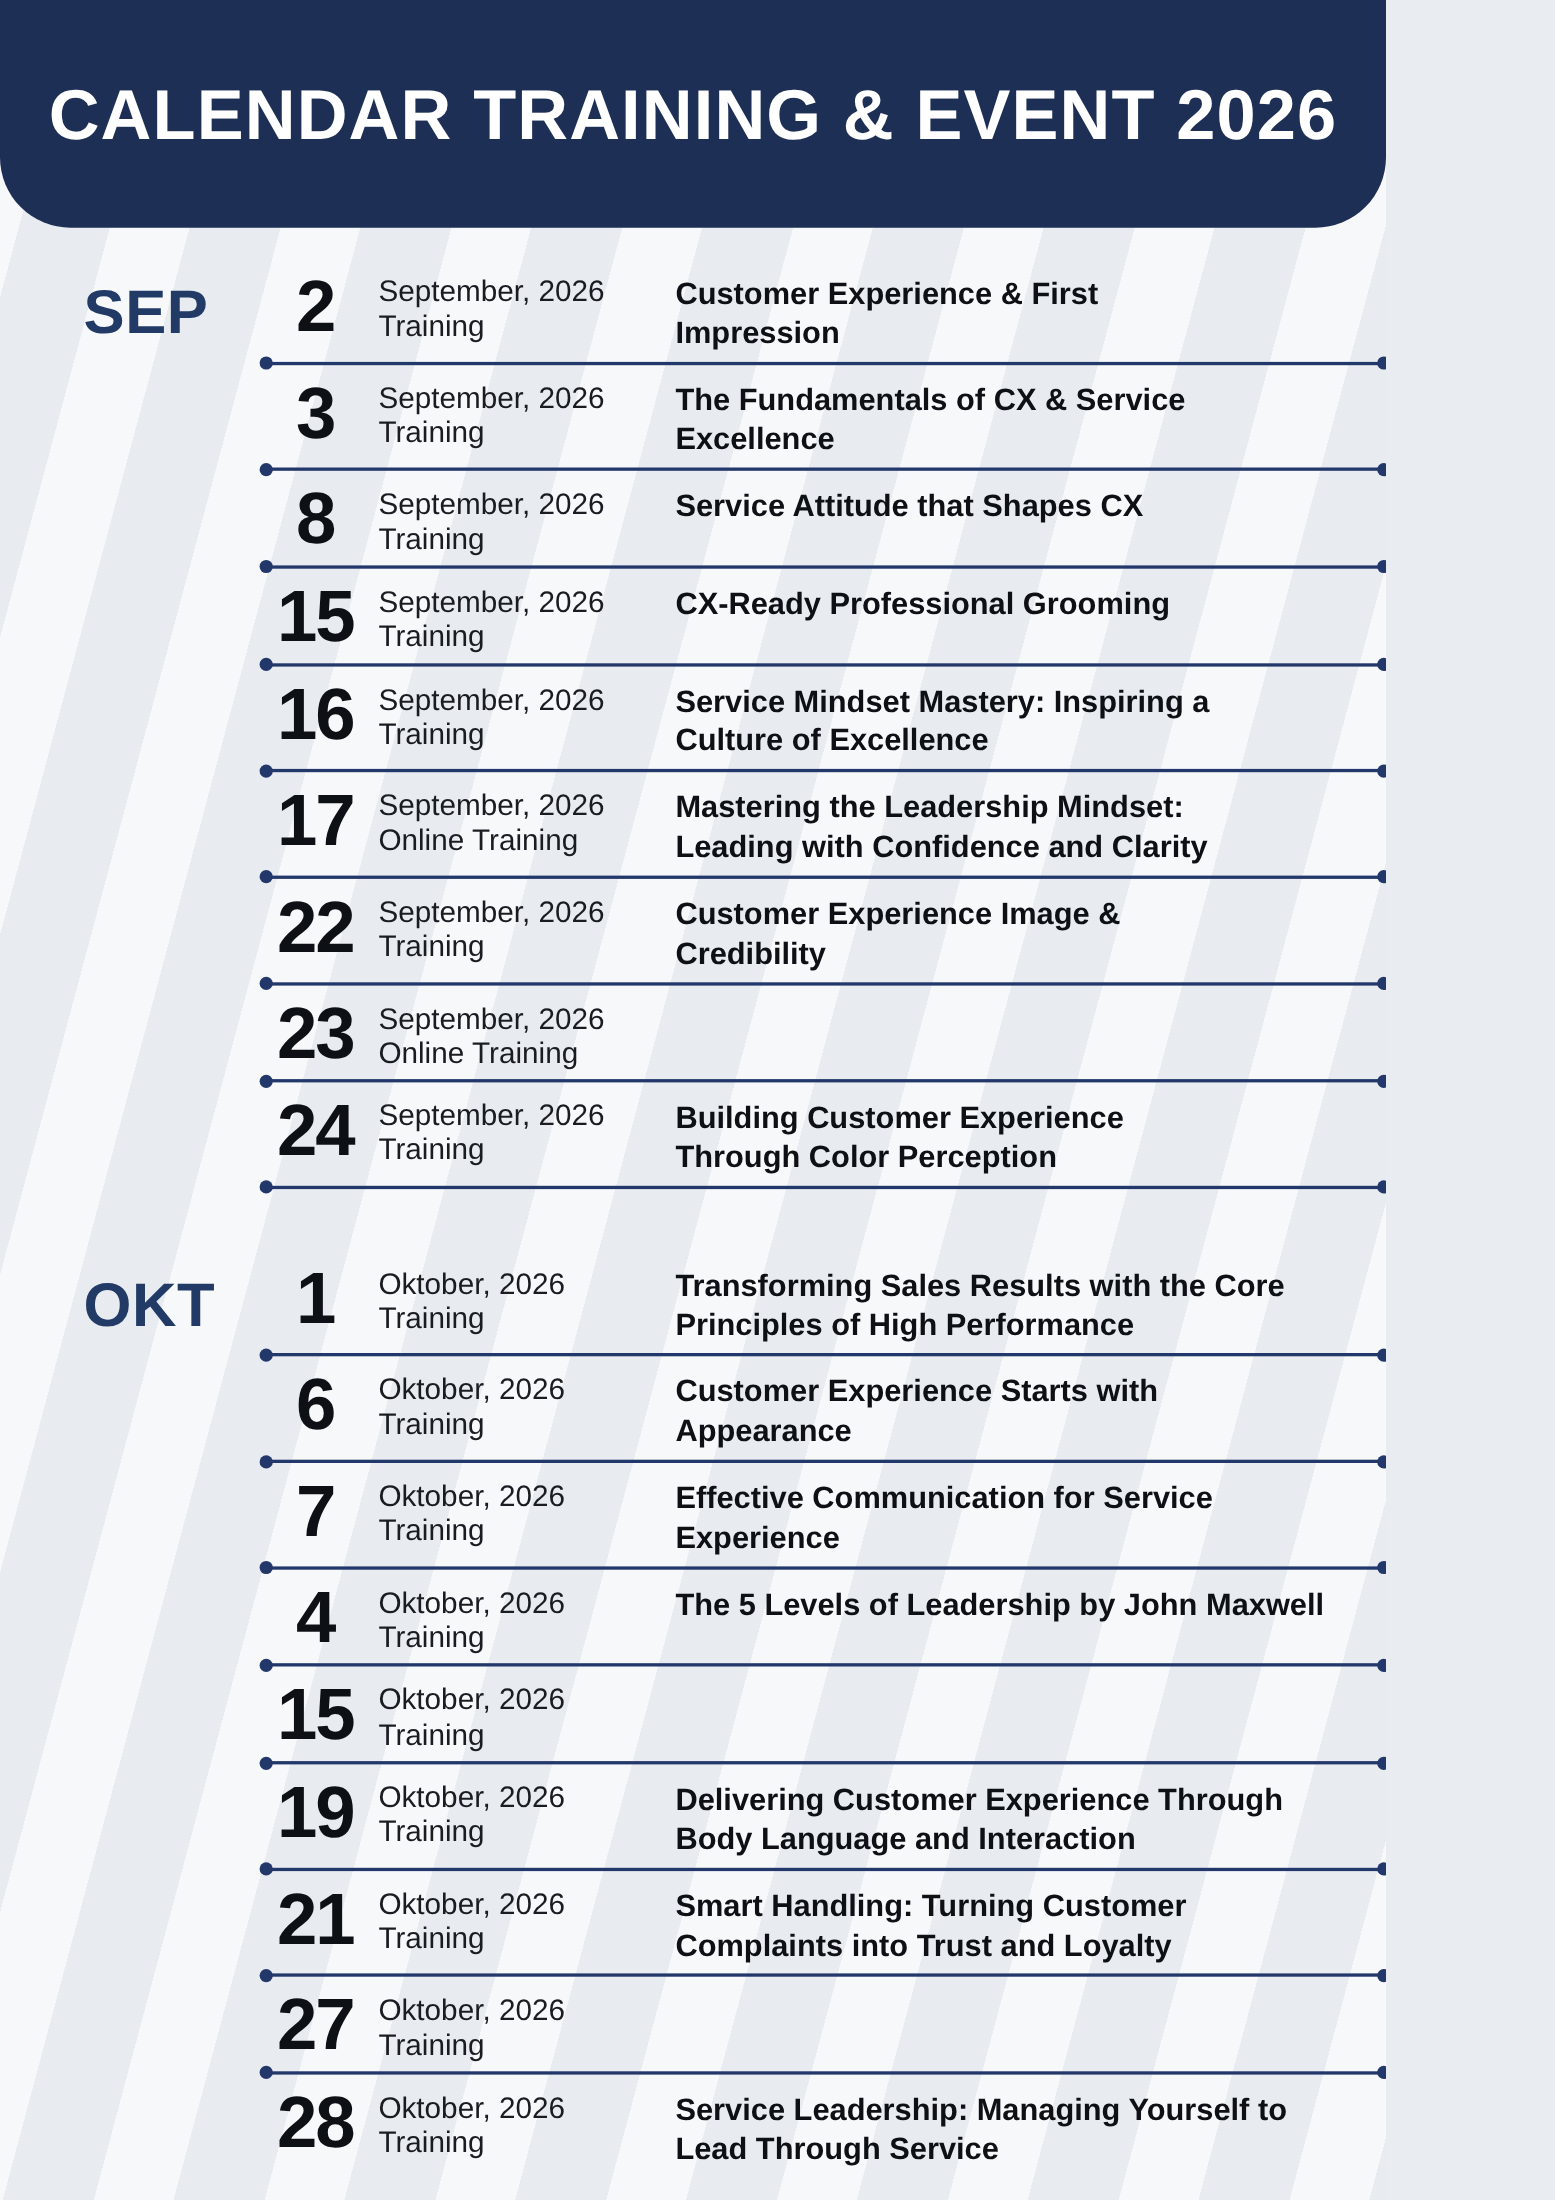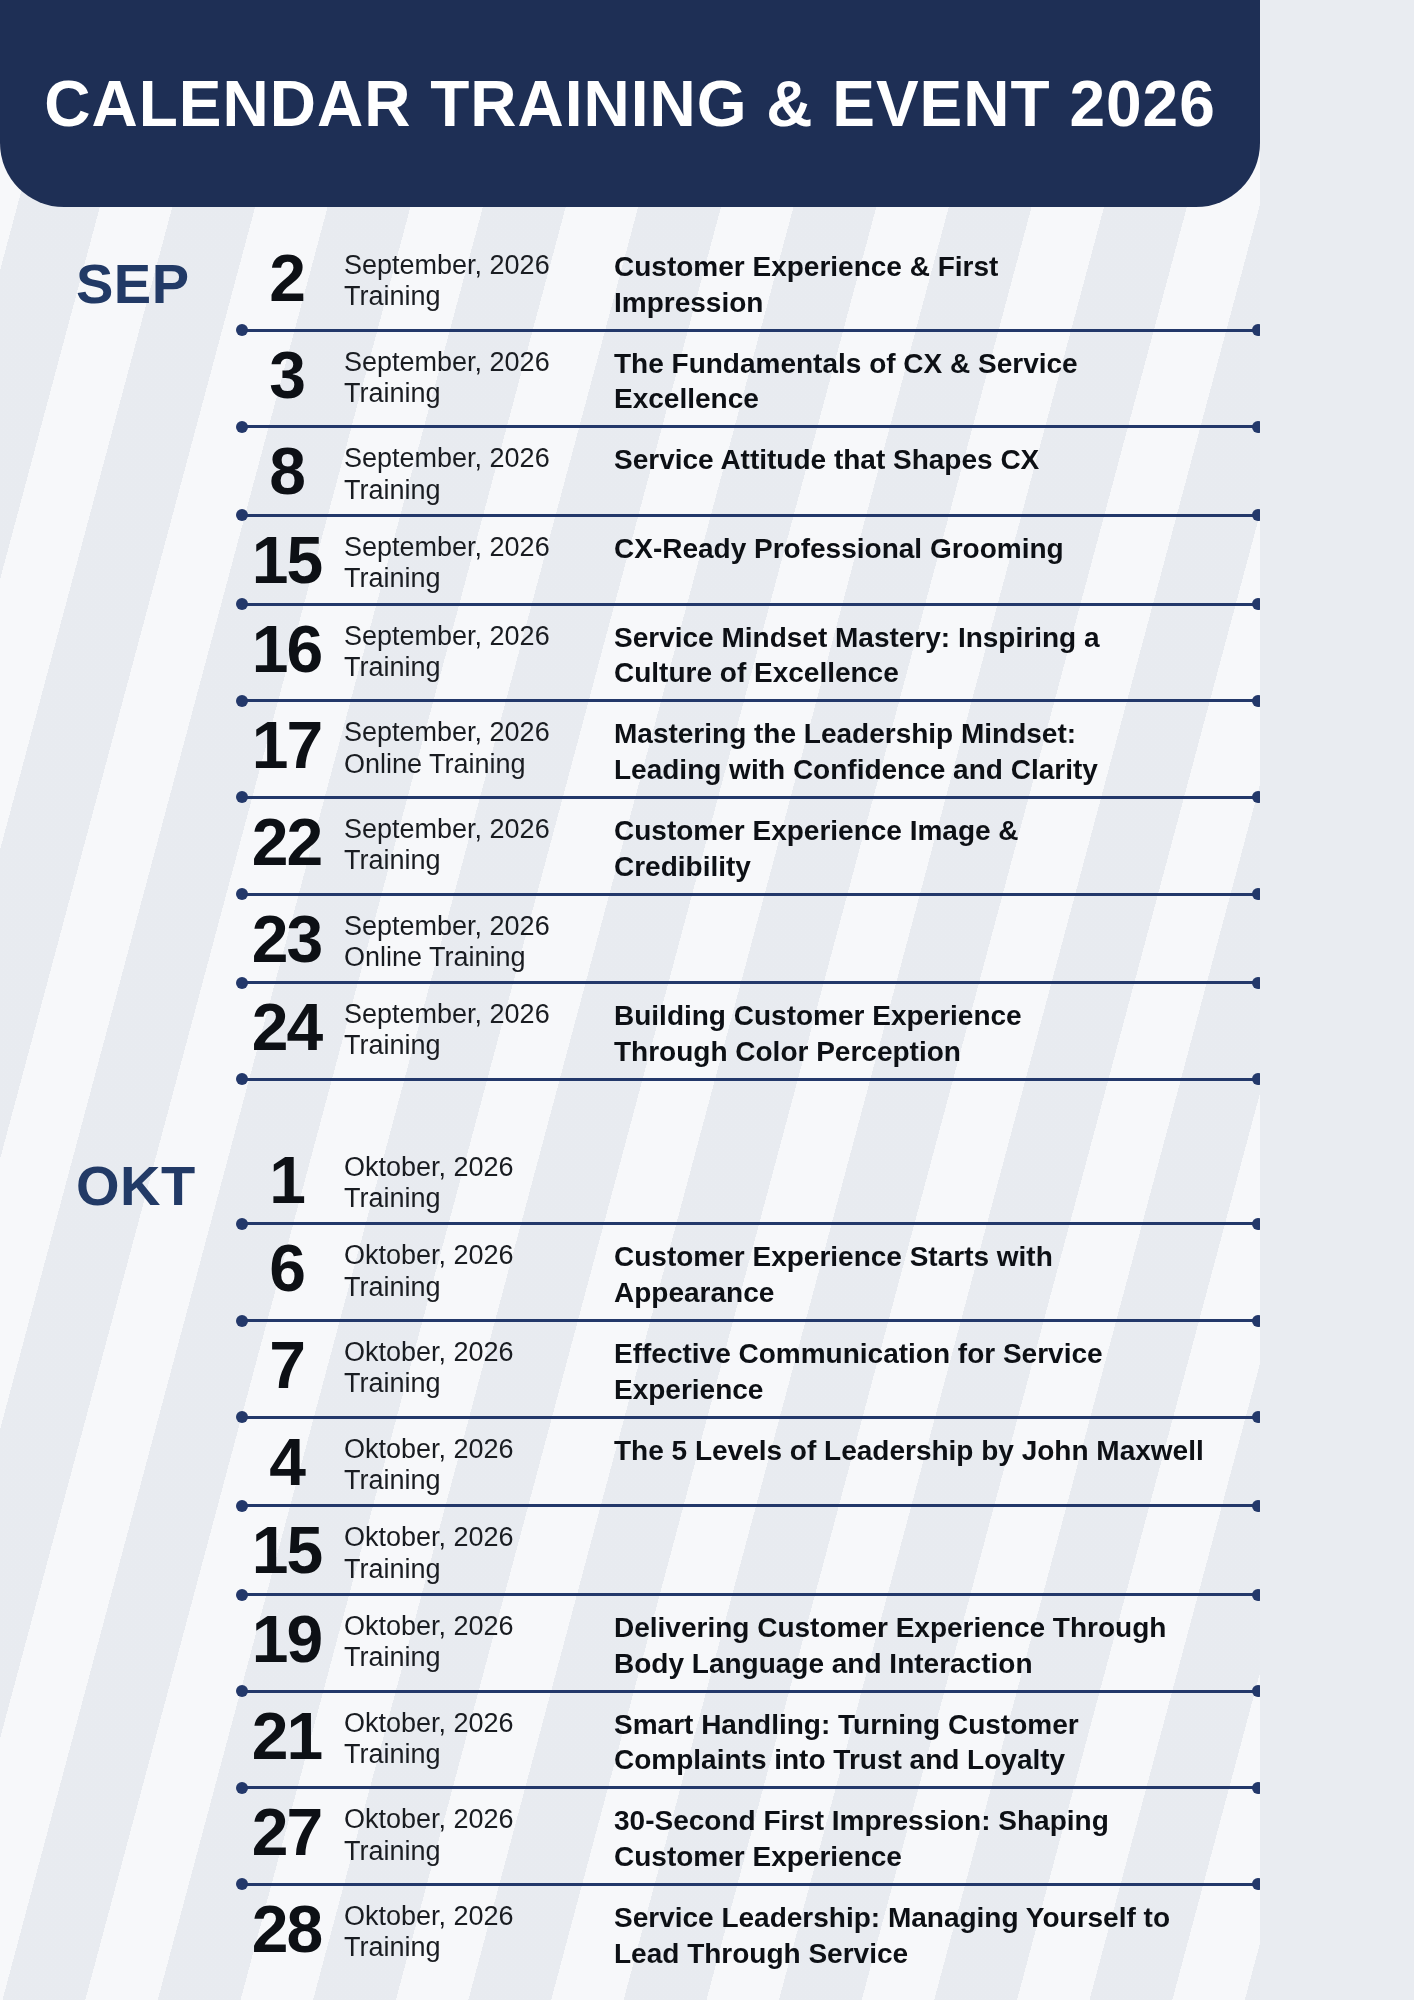--- a/index.html
+++ b/index.html
@@ -228,20 +228,22 @@
 </div>
   </section>
 
   <section class="month-section">
     <div class="month-label">OKT</div>
     <div class="rows">
   <article class="event-row">
     <div class="day">1</div>
     <div class="date">Oktober, 2026
 Training</div>
+    <div class="title">Transforming Sales Results with the Core
+Principles of High Performance</div>
     <div class="separator">
       <span class="dot dot-l"></span>
       <span class="dot dot-r"></span>
     </div>
   </article>
 
   <article class="event-row">
     <div class="day">6</div>
     <div class="date">Oktober, 2026
 Training</div>
@@ -307,22 +309,20 @@
     <div class="separator">
       <span class="dot dot-l"></span>
       <span class="dot dot-r"></span>
     </div>
   </article>
 
   <article class="event-row">
     <div class="day">27</div>
     <div class="date">Oktober, 2026
 Training</div>
-    <div class="title">30-Second First Impression: Shaping
-Customer Experience</div>
     <div class="separator">
       <span class="dot dot-l"></span>
       <span class="dot dot-r"></span>
     </div>
   </article>
 
   <article class="event-row">
     <div class="day">28</div>
     <div class="date">Oktober, 2026
 Training</div>

